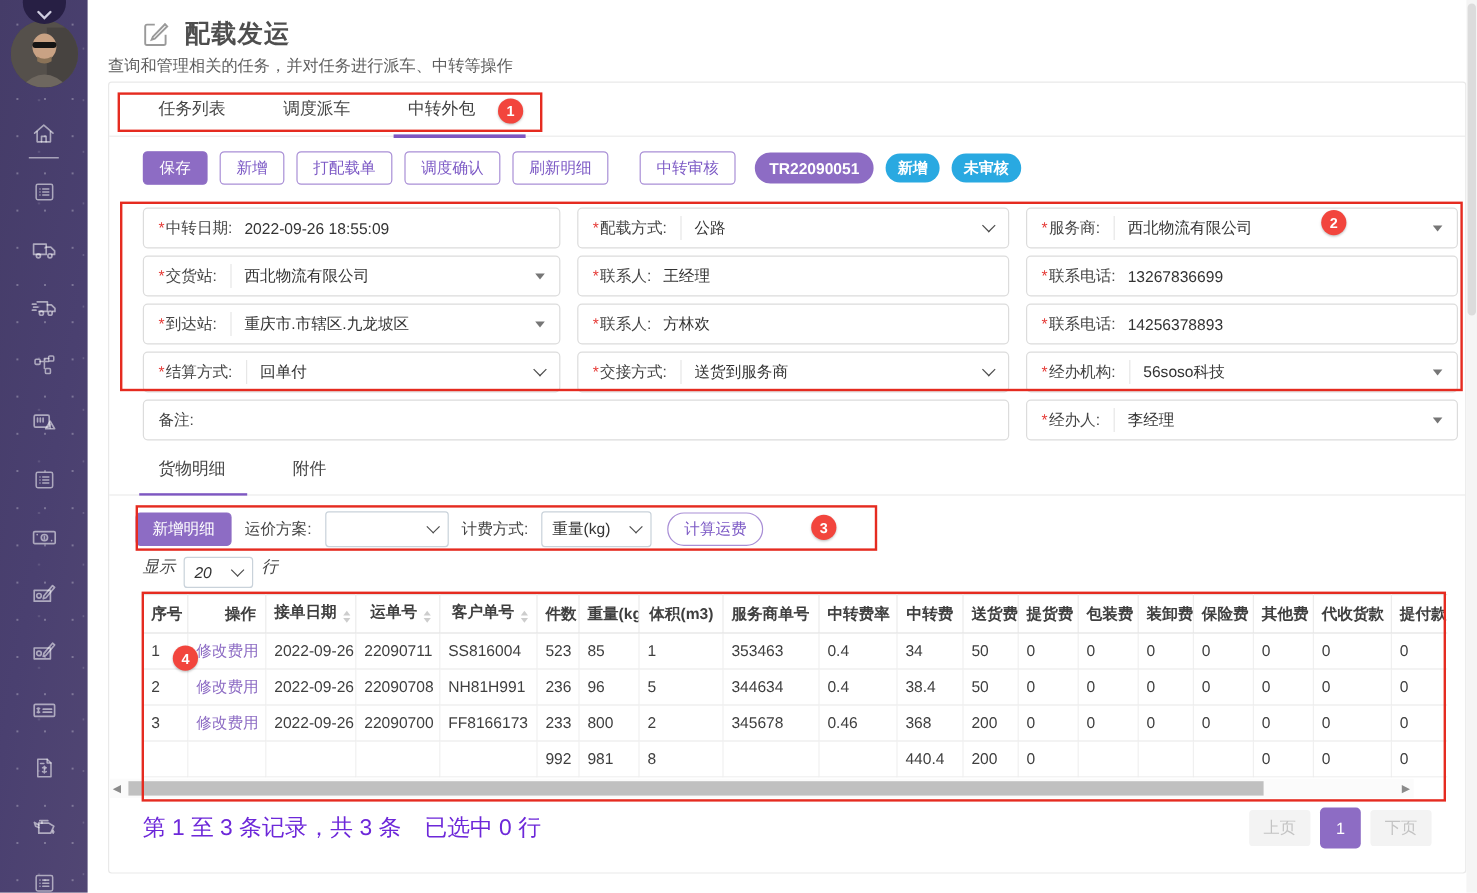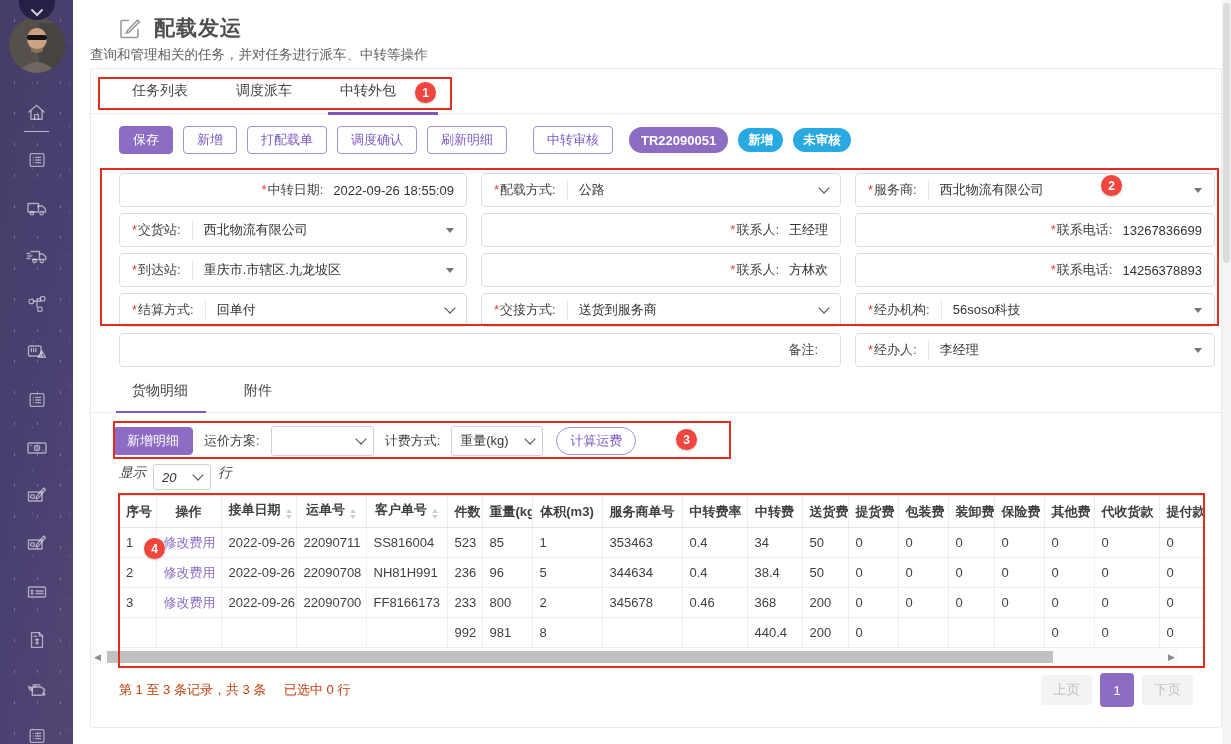--- a/index.html
+++ b/index.html
@@ -67,21 +67,21 @@
   .pill.purple{ background:#8d6cc4; margin-left:6px; }
   .pill.blue{ background:#29a9e1; height:24px; padding:0 10px; font-size:12.5px; border-radius:12px; }
   
   .form-grid{
     margin:19px 0 0 28px; width:1097px;
     display:grid; grid-template-columns:348px 360px 360px;
     column-gap:14px; row-gap:6px; grid-auto-rows:34px;
   }
   .field{
     border:1px solid #dcdcdc; border-radius:4px; background:#fff;
-    display:flex; align-items:center; padding:0 12px; font-size:13px; overflow:hidden;justify-content:flex-end;
+    display:flex; align-items:center; padding:0 12px; font-size:13px; overflow:hidden;
   }
   .field .req{ color:#e53935; margin-right:1px; }
   .field .flabel{ color:#444; white-space:nowrap; }
   .field .sep{ width:1px; height:20px; background:#e7e7e7; margin:0 11px; }
   .field .fvalue{ color:#333; white-space:nowrap; }
   .field .fvalue.pad{ margin-left:10px; }
   .field .arr{ margin-left:auto; flex:none; }
   .arr-combo{ width:0; height:0; border:4.5px solid transparent; border-top:5.5px solid #767676; margin-top:5px;}
   .arr-select{ width:8px; height:8px; border-right:1.7px solid #4c4c4c; border-bottom:1.7px solid #4c4c4c; transform:rotate(45deg); margin-top:-4px;}
   .span2{ grid-column: span 2; }
@@ -97,40 +97,40 @@
   }
   .sel .arr-select{ margin-left:auto; }
   .btn.pillline{ border-radius:14px; }
   
   .pagesize{ margin:5px 0 0 28px; height:28px; display:flex; align-items:flex-start; gap:7px; font-size:13.5px; color:#444;font-style:italic;}
   .pagesize .sel{ height:26px; width:58px; }
   
   .table-zone{ margin:3px 0 0 28px; width:1087px; overflow:hidden; }
   table{ border-collapse:collapse; table-layout:fixed; width:1092px; font-size:13px; color:#3f3f3f; }
   thead th{
-    height:32px; font-weight:bold; text-align:center; padding:0 7px; white-space:nowrap; overflow:hidden;
+    height:32px; font-weight:bold; text-align:right; padding:0 7px; white-space:nowrap; overflow:hidden;
     border-top:1px solid #e3e3e3; border-bottom:1px solid #e3e3e3; border-right:1px solid #ececec;
   }
   tbody td{
     height:30px; padding:0 7px; white-space:nowrap; overflow:hidden;
     border-bottom:1px solid #ececec; border-right:1px solid #f0f0f0;
   }
   .oplink{ color:#8d6cc4; cursor:pointer; }
   .sort{ display:inline-flex; flex-direction:column; margin-left:5px; vertical-align:1px; }
   .sort i{ width:0;height:0;border:3.5px solid transparent; display:block;}
   .sort i.up{ border-bottom:4px solid #cdcdcd; margin-bottom:1.5px;}
   .sort i.dn{ border-top:4px solid #cdcdcd; }
   
   .hscroll{ width:1087px; height:16px; margin-top:1px; background:#fbfbfb; position:relative; }
   .hscroll .larr,.hscroll .rarr{ position:absolute; top:3px; font-size:9px; color:#8b8b8b; }
   .hscroll .larr{ left:3px; } .hscroll .rarr{ right:3px; }
   .hscroll .thumb{ position:absolute; left:16px; top:2px; width:946px; height:12px; background:#c0c0c0; }
   
   .grid-footer{ margin:8px 28px 0 28px; display:flex; align-items:center; justify-content:space-between; }
-  .records{ font-size:13px; color:#c2410c; }
+  .records{ font-size:19px; color:#6d28d9; }
   .records span{ margin-right:14px; }
   .pager{ display:flex; align-items:center; gap:8px; }
   .pg{ height:30px; min-width:46px; padding:0 12px; border-radius:3px; background:#f3f3f3; color:#c3c3c3;
        font-size:13.5px; display:flex; align-items:center; justify-content:center; cursor:default;}
   .pg.cur{ height:34px; min-width:34px; padding:0; border-radius:4px; background:#8d6cc4; color:#fff; cursor:pointer;}
   
   .vscroll{ position:absolute; right:0; top:0; width:9px; height:744px; background:#f5f5f5; z-index:9;}
   .vscroll .vthumb{ position:absolute; left:1px; top:3px; width:7px; height:260px; background:#dcdcdc; border-radius:4px;}
   
   .ovl{ position:absolute; border:2px solid #e52b20; z-index:40; pointer-events:none; }

